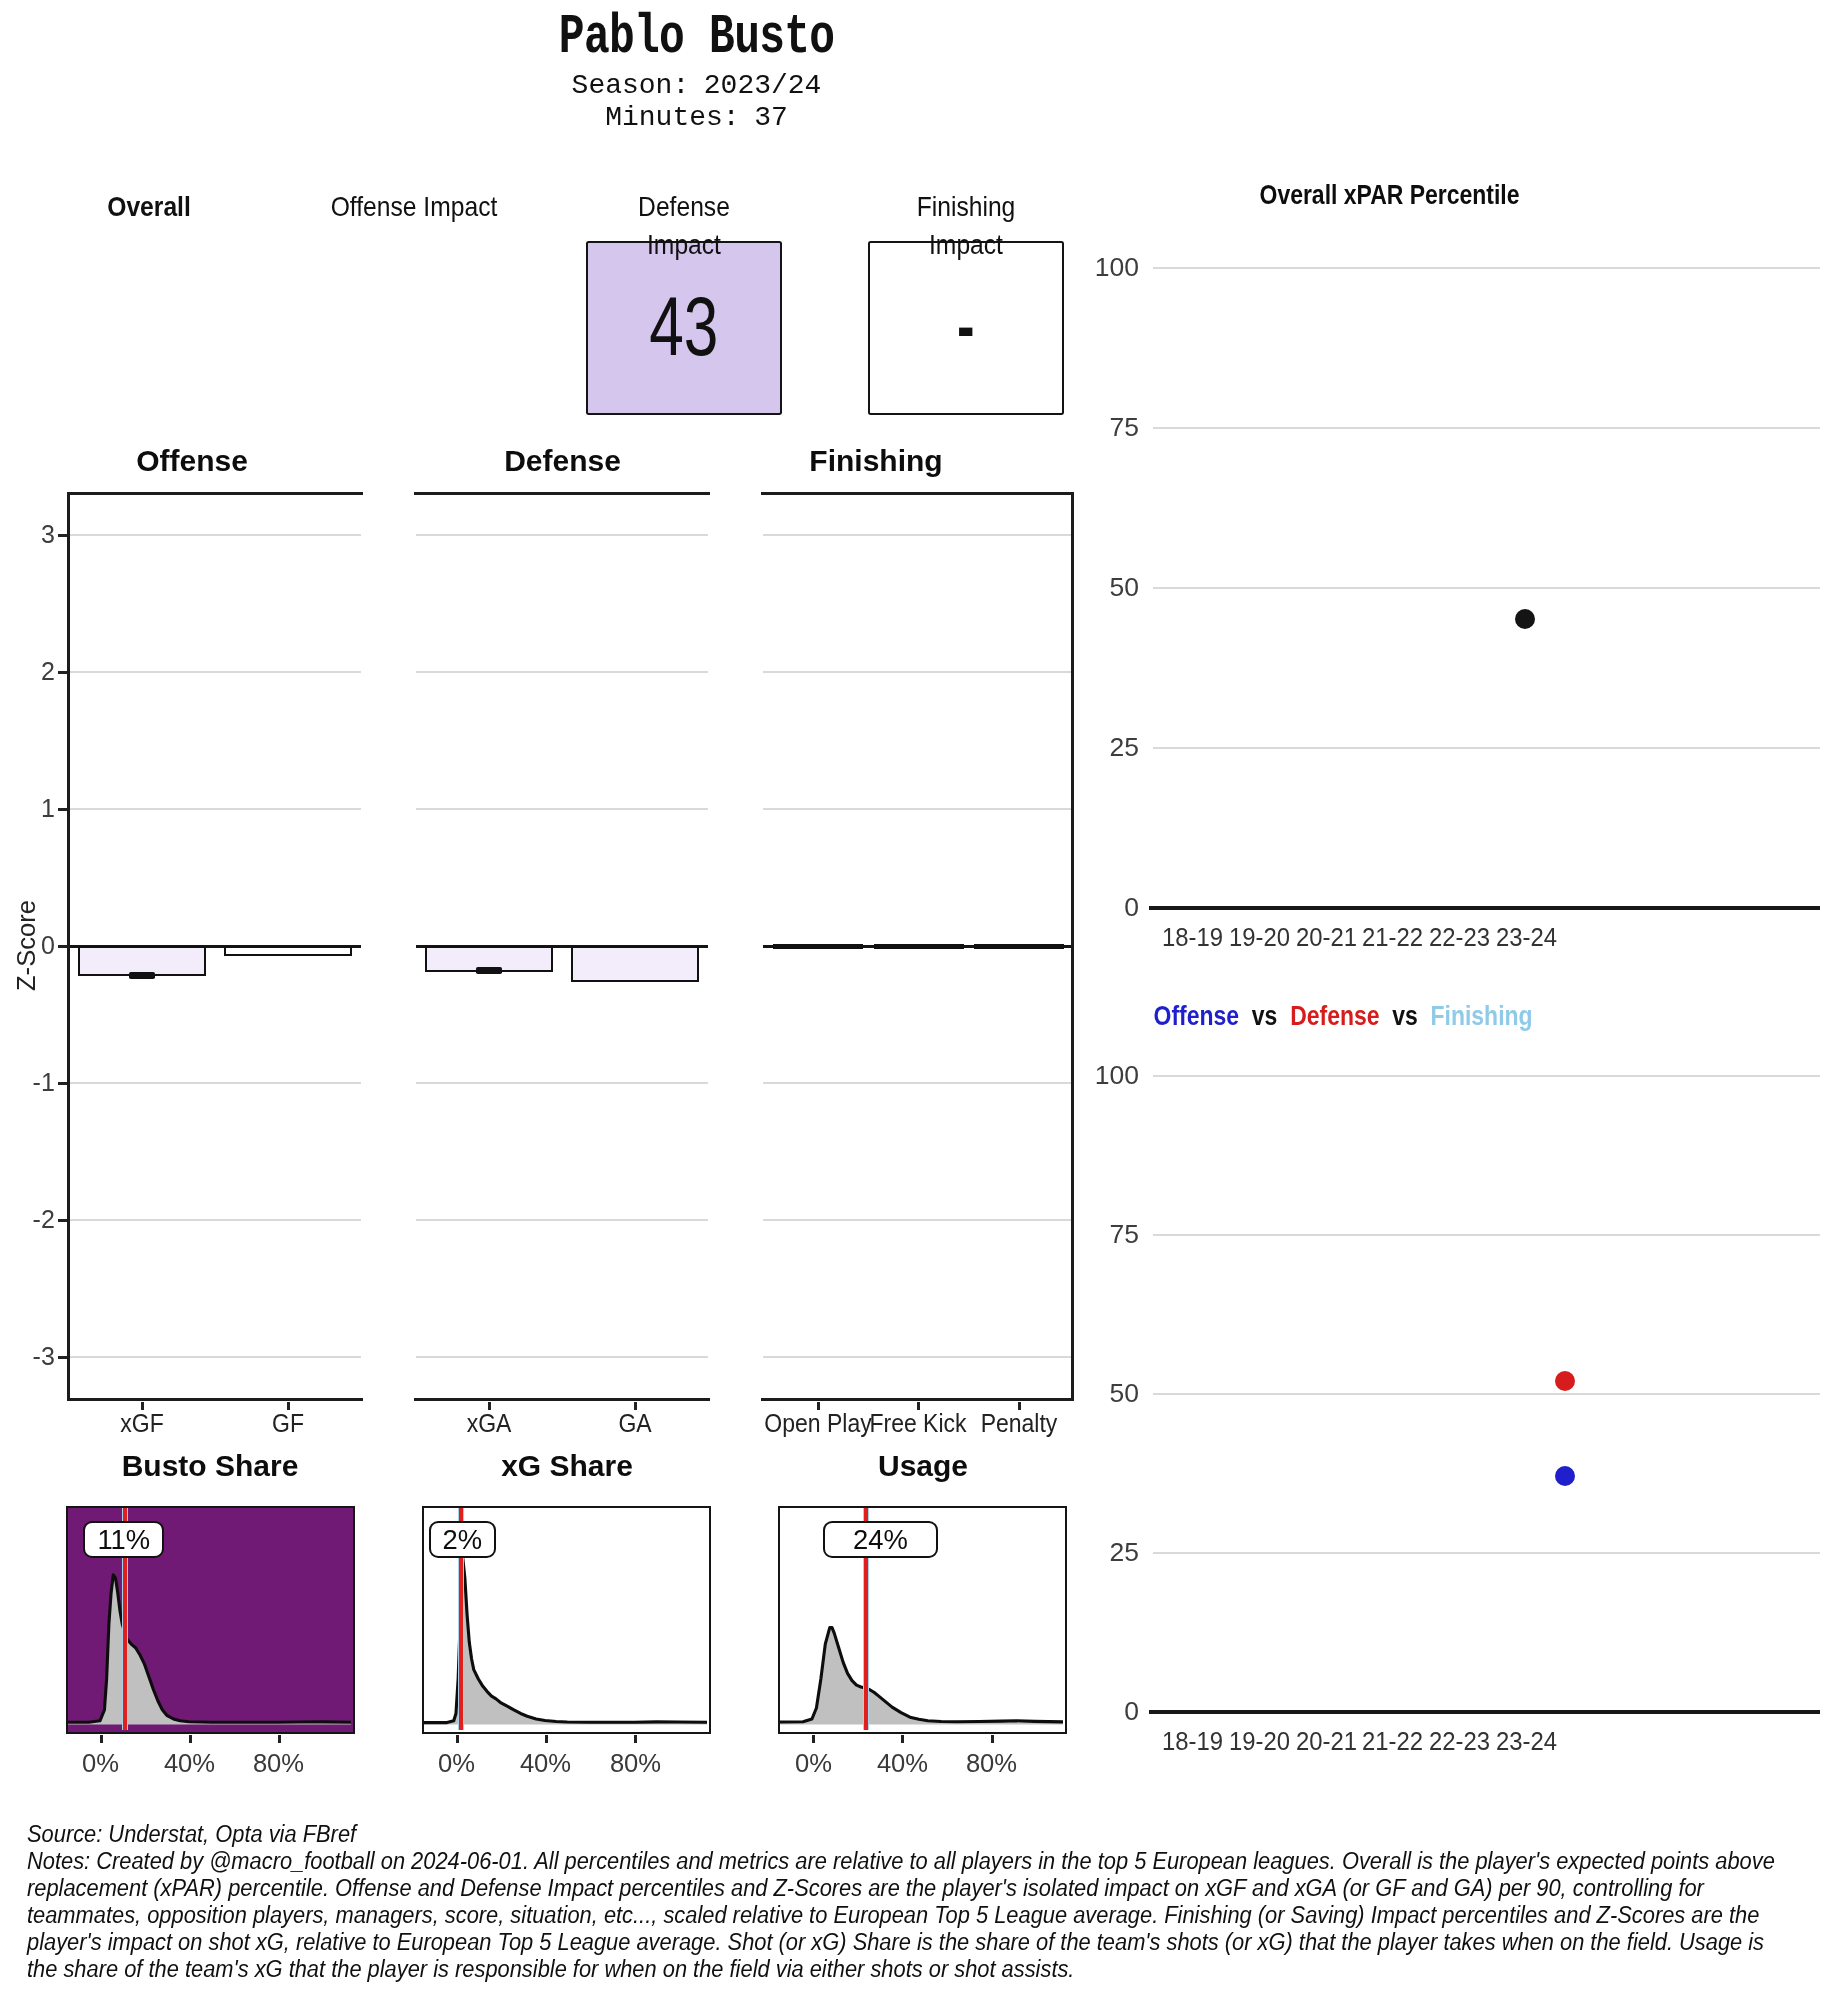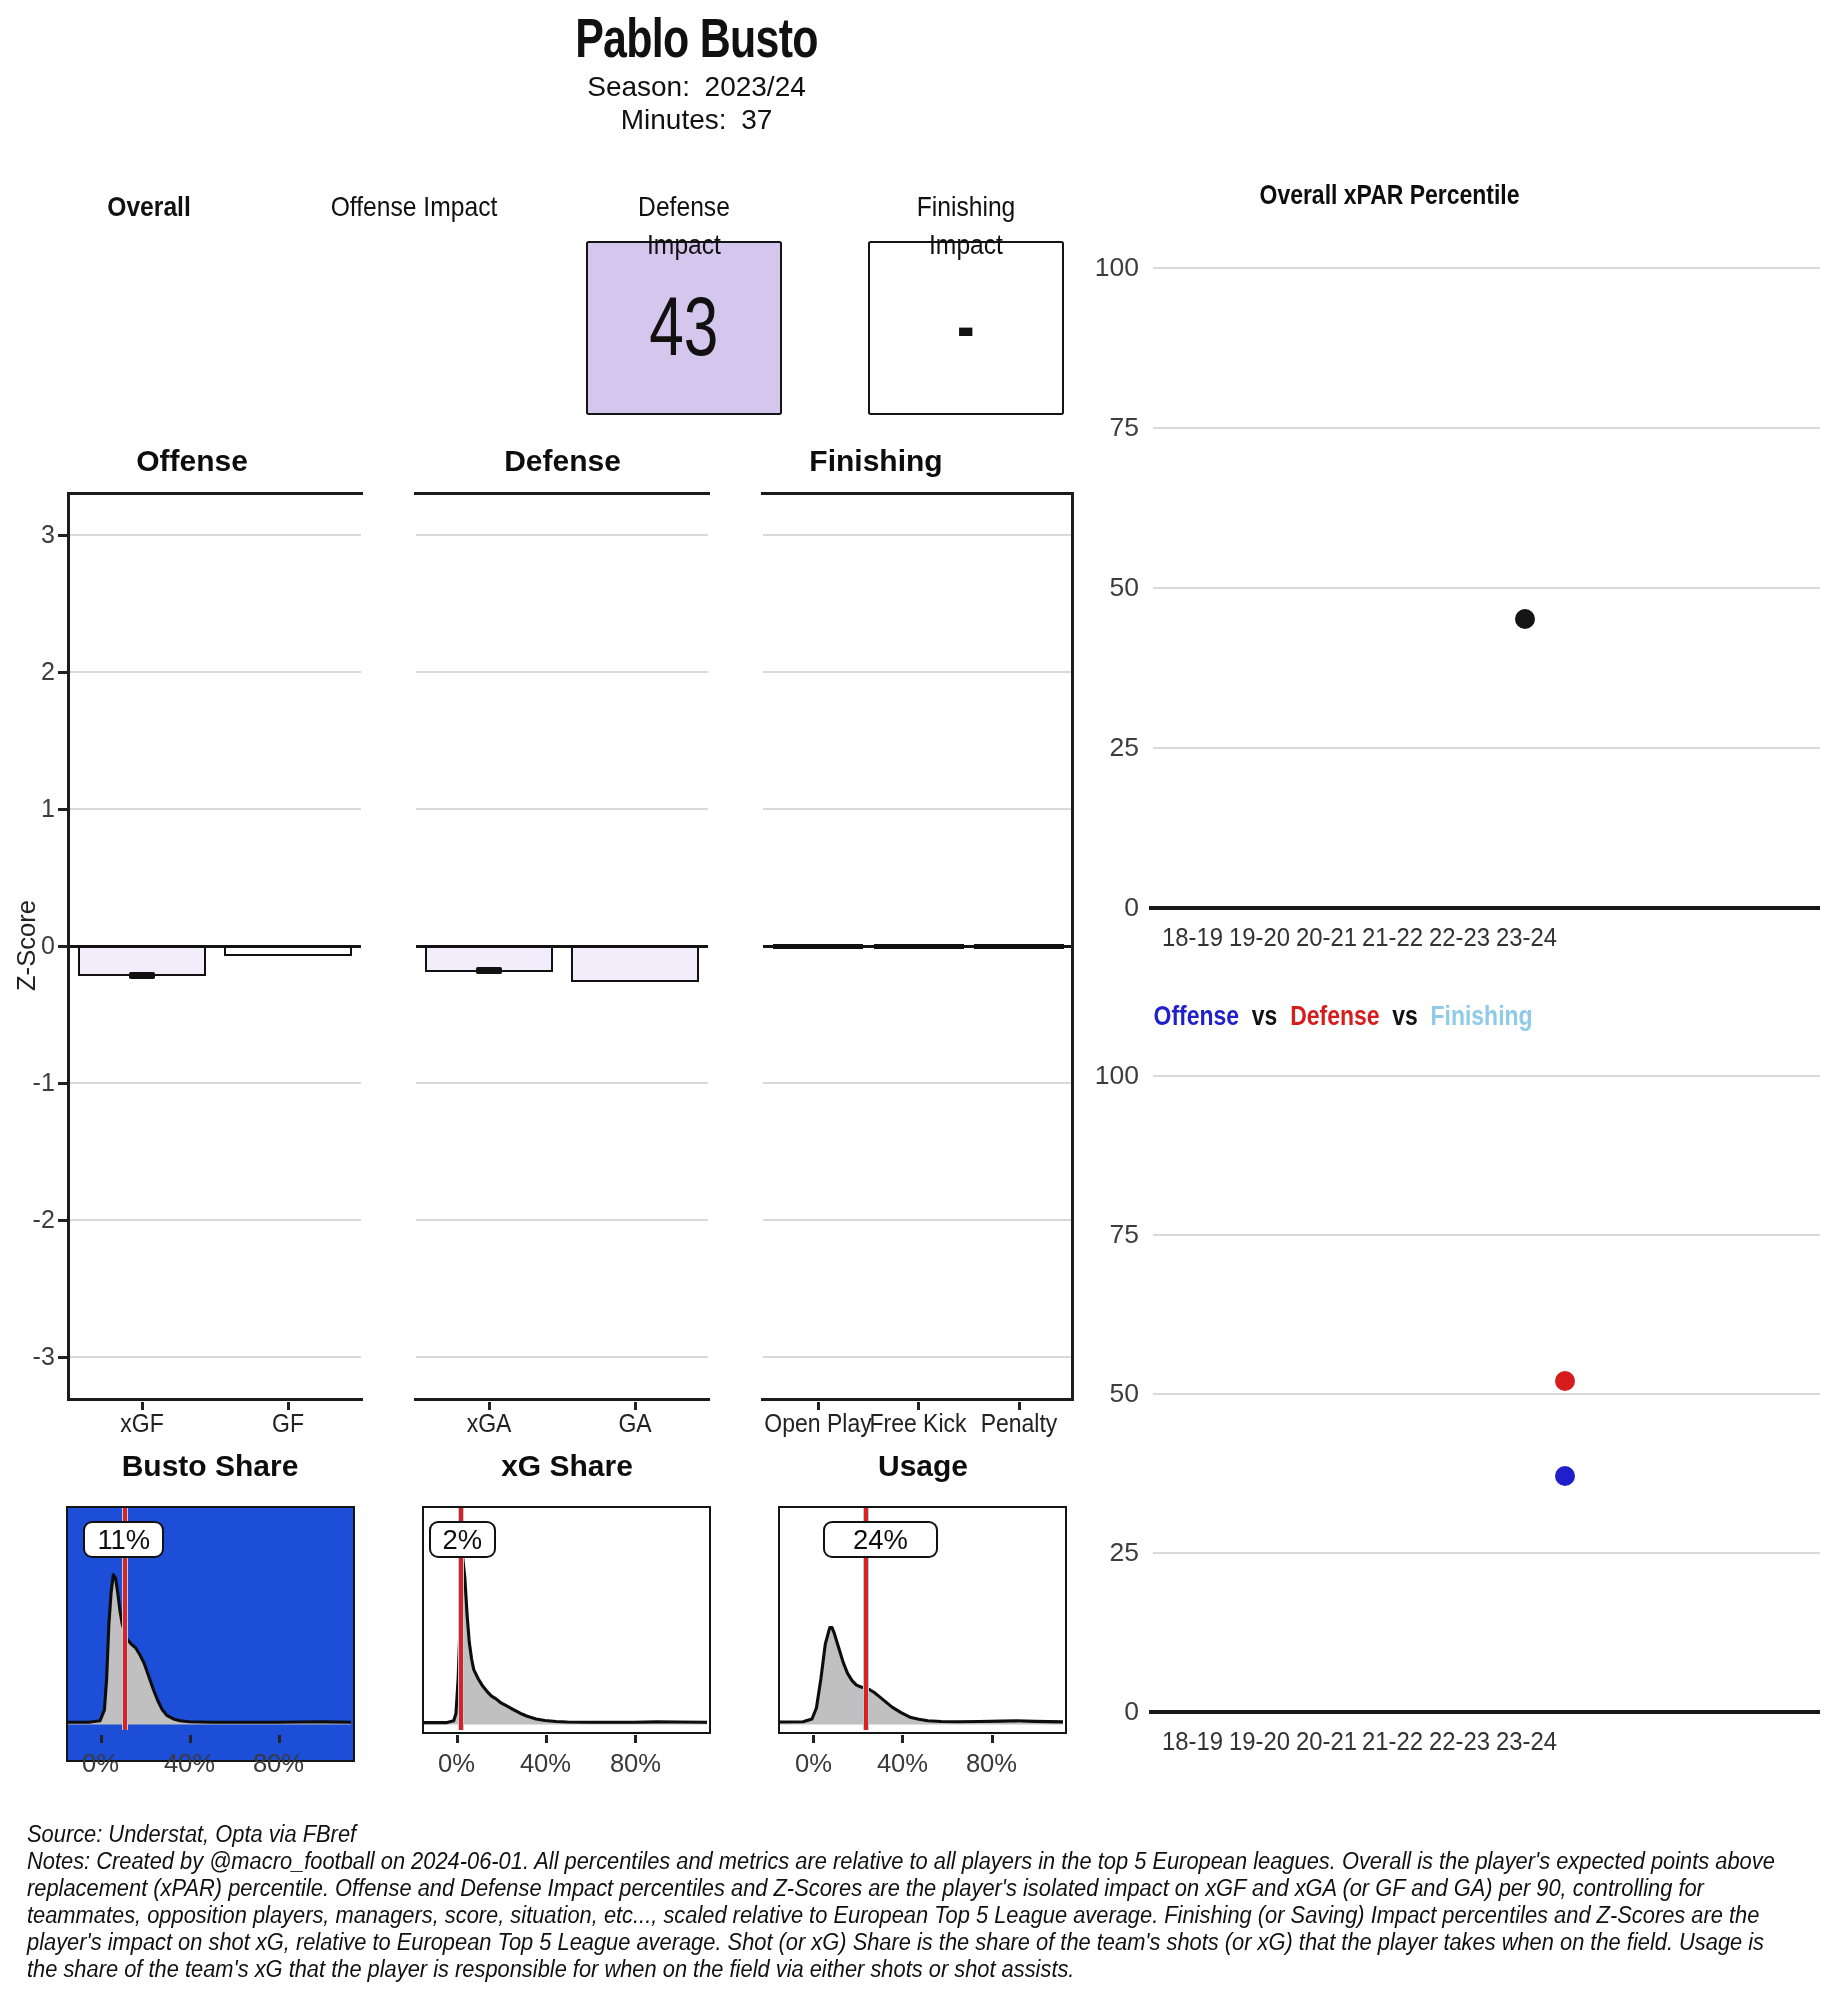--- a/index.html
+++ b/index.html
@@ -1,19 +1,19 @@
 <!DOCTYPE html>
 <html style="font-size:14.6px"><head>
 <meta charset="utf-8">
 <style>
   html,body{margin:0;padding:0;background:#ffffff;}
   #canvas{position:relative;width:1827px;height:2010px;background:#ffffff;overflow:hidden;
           font-family:"Liberation Sans",sans-serif;color:#111;}
   
-  .header{position:absolute;left:0;top:5.5px;width:1393px;text-align:center;}
+  .header{position:absolute;left:0;top:5.5px;width:1393px;text-align:center;font-family:Liberation Mono, monospace;}
   .player-name{font-size:55px;font-weight:800;letter-spacing:-0.9px;}
   .player-name>span{display:inline-block;transform:scaleX(0.78);}
   .header-line{font-size:28px;margin-top:1px;}
   .header-line .hv{margin-left:14.6px;}
   
   .ibox{position:absolute;width:172px;top:188px;}
   .ibox-label{width:196px;height:38px;line-height:38px;text-align:center;font-size:28px;transform:scaleX(0.88);}
   .ibox-label.bold{font-weight:800;}
   .ibox-card{margin-top:14.6px;width:196px;height:174px;border:2.7px solid #141414;border-radius:2.7px;
              box-sizing:border-box;text-align:center;line-height:166px;}
@@ -116,21 +116,21 @@
       <div style="position: absolute; left: 817px; top: 1402px; width: 2.7px; height: 8.2px; background: rgb(34, 34, 34);"></div>
       <div style="position: absolute; left: 745px; top: 1409px; width: 146px; text-align: center; font-size: 25px; color: rgb(34, 34, 34); transform: scaleX(0.92);">Open Play</div>
       <div style="position: absolute; left: 773px; top: 944px; width: 90px; height: 4.6px; background: rgb(17, 17, 17);"></div>
       <div style="position: absolute; left: 917px; top: 1402px; width: 2.7px; height: 8.2px; background: rgb(34, 34, 34);"></div>
       <div style="position: absolute; left: 845px; top: 1409px; width: 146px; text-align: center; font-size: 25px; color: rgb(34, 34, 34); transform: scaleX(0.92);">Free Kick</div>
       <div style="position: absolute; left: 874px; top: 944px; width: 90px; height: 4.6px; background: rgb(17, 17, 17);"></div>
       <div style="position: absolute; left: 1018px; top: 1402px; width: 2.7px; height: 8.2px; background: rgb(34, 34, 34);"></div>
       <div style="position: absolute; left: 946px; top: 1409px; width: 146px; text-align: center; font-size: 25px; color: rgb(34, 34, 34); transform: scaleX(0.92);">Penalty</div>
       <div style="position: absolute; left: 974px; top: 944px; width: 90px; height: 4.6px; background: rgb(17, 17, 17);"></div>
       <div style="position: absolute; left: 29px; top: 1449px; width: 362px; text-align: center; font-size: 30px; font-weight: 600; color: rgb(13, 13, 13);">Busto Share</div>
-      <div style="position: absolute; left: 66px; top: 1506px; width: 289px; height: 256px; border: 2.7px solid rgb(21, 21, 21); box-sizing: border-box; background: #1d4ed8; overflow: visible;">
+      <div style="position: absolute; left: 66px; top: 1506px; width: 289px; height: 228px; border: 2.7px solid rgb(21, 21, 21); box-sizing: border-box; background: #701a75; overflow: visible;">
         <svg width="283" height="222" viewBox="0 0 310 243" style="position: absolute; left: 0px; top: 0px;">
           <path d="M-1.6 234.6 L22.8 234.6 L35.0 233.0 L39.9 221.0 L42.3 187.0 L44.8 127.0 L47.2 93.0 L49.6 73.0 L52.1 77.0 L54.5 93.0 L57.0 113.0 L59.4 127.0 L64.3 143.0 L69.2 149.0 L74.0 153.0 L78.9 161.0 L83.8 171.0 L88.7 185.0 L93.6 199.0 L98.4 211.0 L103.3 221.0 L108.2 227.0 L115.5 231.0 L122.8 233.0 L132.6 234.0 L157.0 234.6 L181.4 234.6 L205.8 234.6 L230.2 234.6 L254.6 234.4 L279.0 234.2 L310.7 234.6 L310.7 237 L-1.6 237 Z" fill="#c0c0c0" stroke="none"></path>
           <path d="M-1.6 234.6 L22.8 234.6 L35.0 233.0 L39.9 221.0 L42.3 187.0 L44.8 127.0 L47.2 93.0 L49.6 73.0 L52.1 77.0 L54.5 93.0 L57.0 113.0 L59.4 127.0 L64.3 143.0 L69.2 149.0 L74.0 153.0 L78.9 161.0 L83.8 171.0 L88.7 185.0 L93.6 199.0 L98.4 211.0 L103.3 221.0 L108.2 227.0 L115.5 231.0 L122.8 233.0 L132.6 234.0 L157.0 234.6 L181.4 234.6 L205.8 234.6 L230.2 234.6 L254.6 234.4 L279.0 234.2 L310.7 234.6" fill="none" stroke="#0d0d0d" stroke-width="3.4" stroke-linejoin="round"></path>
         </svg>
         <div style="position: absolute; left: 54px; top: 0px; width: 5.5px; height: 222px; background: rgb(166, 211, 234);"></div>
         <div style="position: absolute; left: 55px; top: 0px; width: 3.7px; height: 222px; background: rgb(224, 31, 31);"></div>
         <div style="position: absolute; top: 12.8px; height: 33px; line-height: 33px; padding: 0px 12px; background: rgb(255, 255, 255); border: 2.7px solid rgb(17, 17, 17); border-radius: 9.1px; font-size: 27.4px; font-weight: 500; color: rgb(13, 13, 13); left: 15.4px;">11%</div>
       </div>
       <div style="position: absolute; left: 100px; top: 1735px; width: 2.7px; height: 8.2px; background: rgb(34, 34, 34);"></div>
       <div style="position: absolute; left: 64px; top: 1749px; width: 73px; text-align: center; font-size: 25.6px; color: rgb(58, 58, 58);">0%</div>

